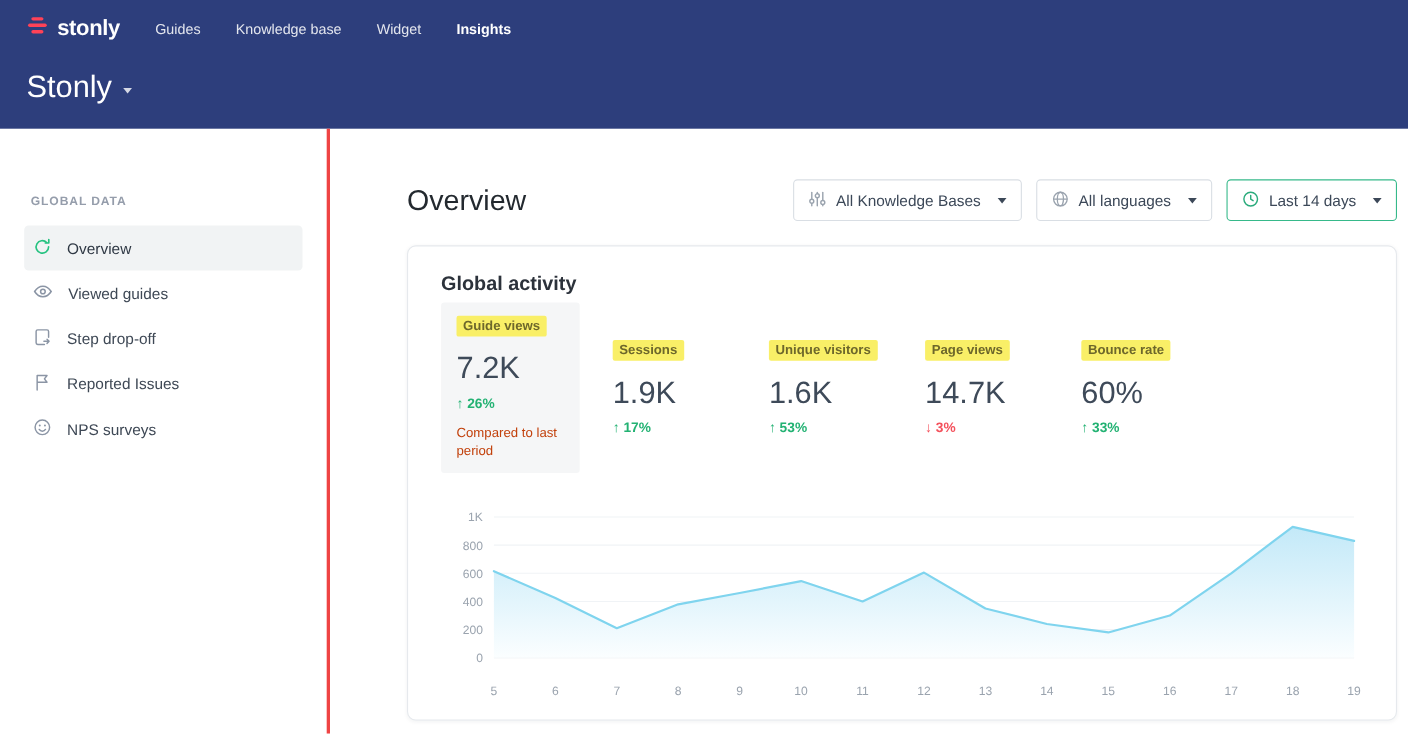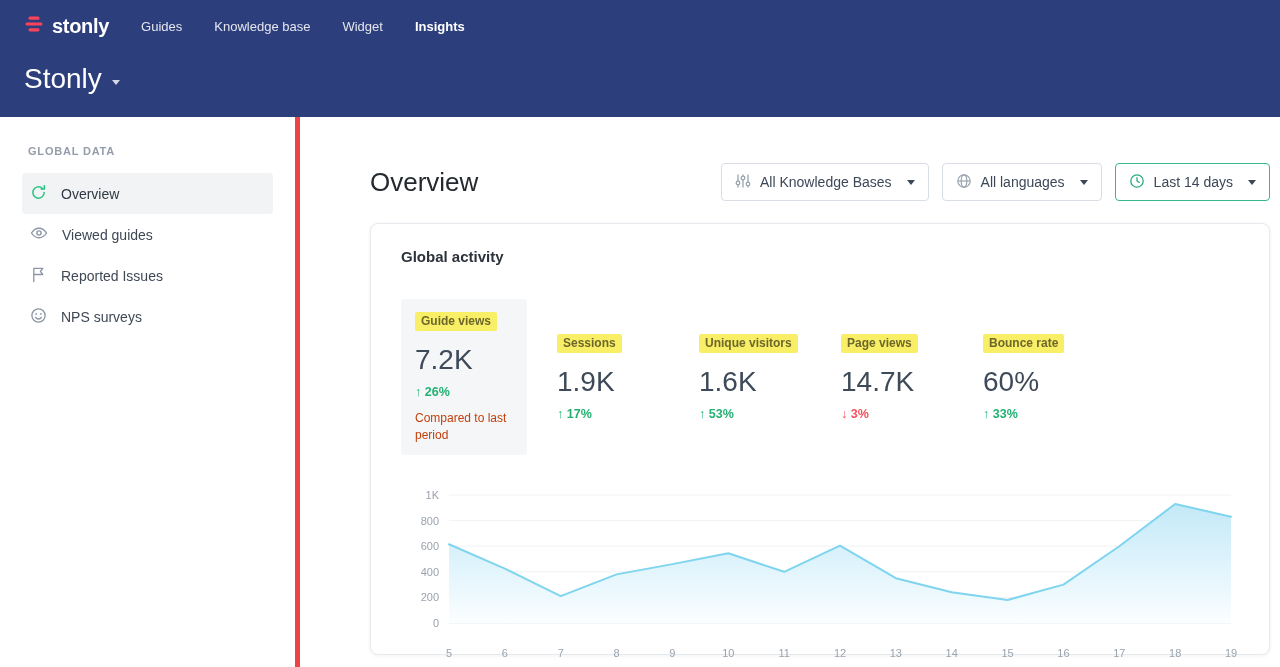--- a/index.html
+++ b/index.html
@@ -10,40 +10,40 @@
   .header{background:#2d3e7c;height:117px;padding:10px 24px 10px 24px;color:#fff}
   .topnav{display:flex;align-items:center;gap:32px;height:32px}
   .brand{display:flex;align-items:center;gap:8px;font-size:20px;font-weight:bold;letter-spacing:-.3px;color:#fff;cursor:pointer}
   .nav-link{color:rgba(255,255,255,.87);font-size:13px;cursor:pointer}
   .nav-link.active{color:#fff;font-weight:bold}
   .workspace{display:flex;align-items:center;gap:10px;margin-top:21px;font-size:28px;cursor:pointer}
   .ws-caret{width:0;height:0;border-left:4px solid transparent;border-right:4px solid transparent;border-top:5px solid rgba(255,255,255,.8);margin-top:6px}
 
   
   .bodyrow{display:flex;height:550px}
-  .sidebar{width:300px;border-right:5px solid #ef4444;padding-top:28px;flex:0 0 300px}
+  .sidebar{width:300px;border-right:3px solid #ef4444;padding-top:60px;flex:0 0 300px}
   .section-label{font-size:11px;font-weight:bold;letter-spacing:.8px;color:#959dab;margin:0 0 16px 28px}
   .side-item{display:flex;align-items:center;gap:14px;height:41px;margin:0 22px;padding:0 8px;border-radius:4px;font-size:14px;color:#3e4855;cursor:pointer}
   .side-item.active{background:#f1f3f4;color:#2f3844}
   .side-item svg{color:#8b95a5;flex:0 0 auto}
   .side-item.active svg{color:#27c281}
 
   .main{flex:1;padding:46px 10px 0 70px}
   .main-head{display:flex;align-items:center;justify-content:space-between;margin-bottom:22px}
   .page-title{font-size:26px;color:#23292f;font-weight:normal}
   .filters{display:flex;gap:13px}
   .dropdown{display:flex;align-items:center;gap:9px;height:38px;padding:0 13px;border:1px solid #d9dee4;border-radius:4px;background:#fff;font-size:14px;color:#3c4858;cursor:pointer}
   .dropdown svg{color:#9aa3ae}
   .dropdown.accent{border-color:#36b98a}
   .dropdown.accent svg{color:#2bab7c}
   .dd-caret{width:0;height:0;border-left:4px solid transparent;border-right:4px solid transparent;border-top:5px solid #3c4858;margin-left:6px}
 
   
   .card{border:1px solid #e6e9ed;border-radius:8px;box-shadow:0 1px 4px rgba(20,30,50,.06);padding:24px 30px 8px 30px;height:432px;background:#fff}
-  .card-title{font-size:15px;font-weight:bold;color:#2c323b;margin-bottom:34px}
+  .card-title{font-size:18px;font-weight:bold;color:#2c323b;margin-bottom:6px}
   .metrics{display:flex;align-items:center}
   .metric{width:142px;padding:12px 0 12px 14px;border-radius:3px;cursor:pointer}
   .metric.selected{background:#f5f6f7;width:126px;margin-right:16px}
   .chip{display:inline-block;background:#f9ef67;color:#6d672b;font-size:12px;font-weight:bold;line-height:1.45;padding:1px 6px;border-radius:2px}
   .chip.wrap{max-width:108px}
   .metric-value{font-size:28px;color:#3e4a59;margin-top:13px}
   .delta{margin-top:9px;font-size:12.5px;font-weight:bold;color:#23b273}
   .delta.down{color:#f4515c}
   .note{margin-top:11px;font-size:12px;color:#c2410c;line-height:1.35;max-width:100px}
 
@@ -92,20 +92,27 @@
     </div>
 
     <div class="side-item">
       <span><svg width="18" height="18" viewBox="0 0 18 18">
             <path d="M1.5 9S4.5 4.2 9 4.2 16.5 9 16.5 9 13.5 13.8 9 13.8 1.5 9 1.5 9z" fill="none" stroke="currentColor" stroke-width="1.4"></path>
             <circle cx="9" cy="9" r="2.1" fill="none" stroke="currentColor" stroke-width="1.4"></circle>
           </svg></span>
       <span>Viewed guides</span>
     </div>
 
+    <div class="side-item">
+      <span><svg width="17" height="17" viewBox="0 0 18 18">
+            <path d="M11 16H4.5A1.5 1.5 0 0 1 3 14.5v-11A1.5 1.5 0 0 1 4.5 2h9A1.5 1.5 0 0 1 15 3.5V9" fill="none" stroke="currentColor" stroke-width="1.4" stroke-linecap="round"></path>
+            <path d="M10.5 13h5m0 0-2-2m2 2-2 2" fill="none" stroke="currentColor" stroke-width="1.4" stroke-linecap="round" stroke-linejoin="round"></path>
+          </svg></span>
+      <span>Step drop-off</span>
+    </div>
 
     <div class="side-item">
       <span><svg width="17" height="17" viewBox="0 0 18 18">
             <path d="M4 16.5V2.5h9.5L11 5.75l2.5 3.25H4" fill="none" stroke="currentColor" stroke-width="1.4" stroke-linecap="round" stroke-linejoin="round"></path>
           </svg></span>
       <span>Reported Issues</span>
     </div>
 
 
     <div class="side-item">

